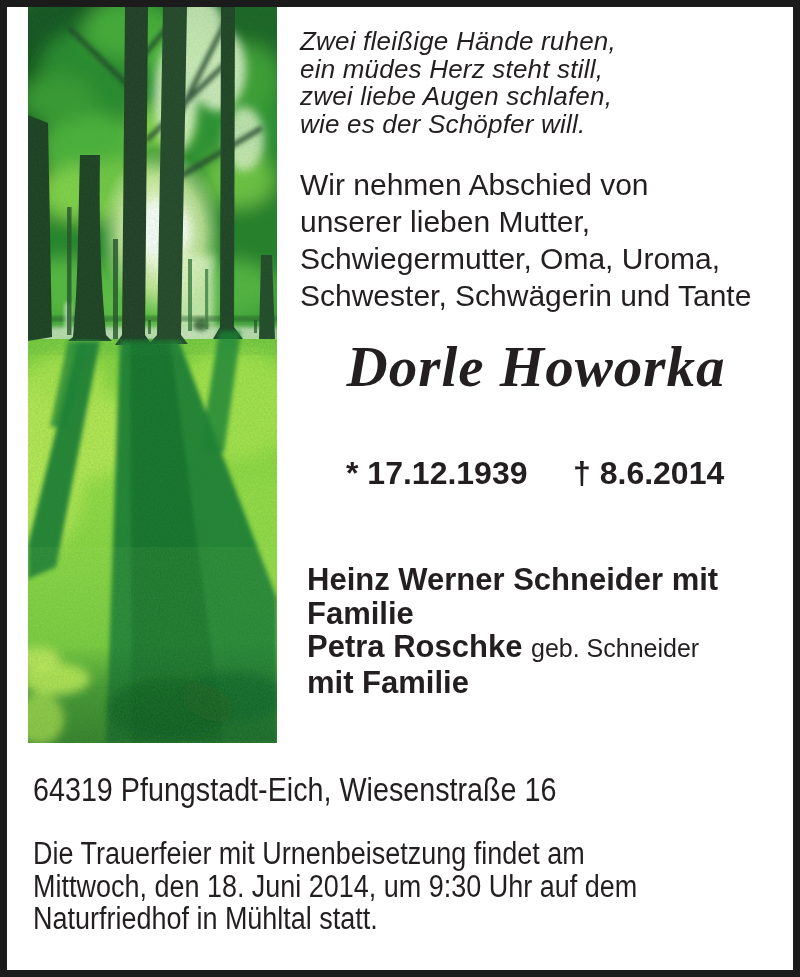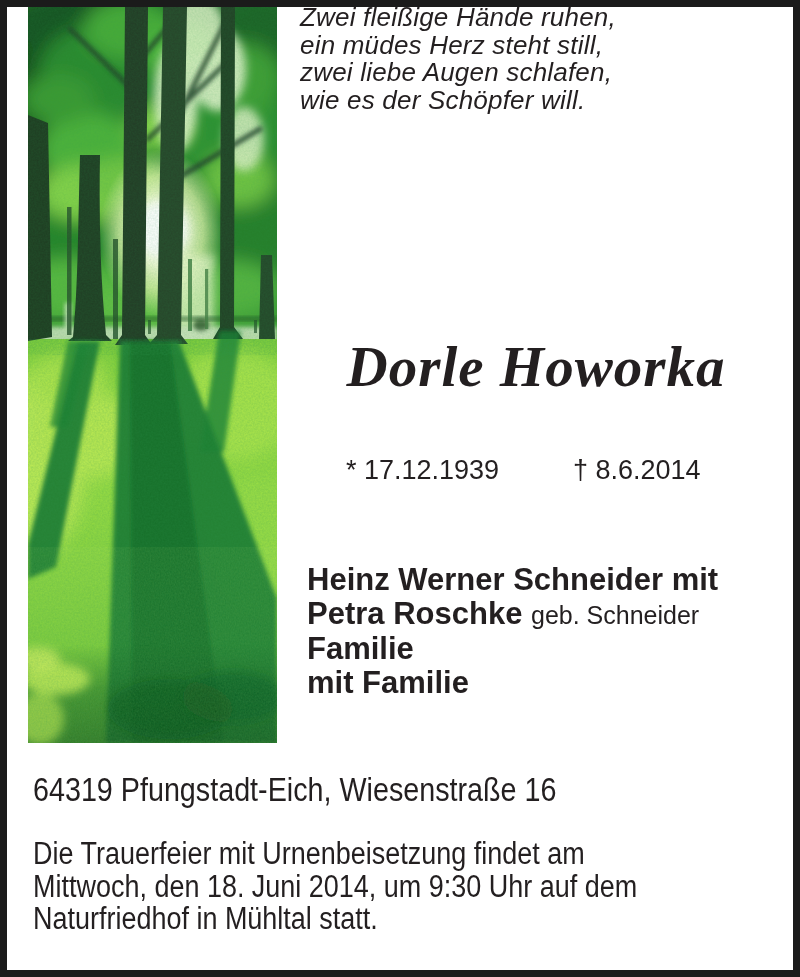--- a/index.html
+++ b/index.html
@@ -7,27 +7,27 @@
     position:relative;
     width:800px;height:977px;
     background:#ffffff;
     font-family:"Liberation Sans",sans-serif;
     color:#231f20;
     overflow:hidden;
   }
   .frame{position:absolute;inset:0;border:7px solid #1b1b1b;pointer-events:none;}
   .photo{position:absolute;left:28px;top:7px;width:249px;height:736px;}
   .col{position:absolute;left:300px;width:472px;}
-  .poem{top:4px;font-size:26px;font-style:italic;line-height:27.5px;letter-spacing:.2px;}
+  .poem{top:28px;font-size:26px;font-style:italic;line-height:27.5px;letter-spacing:.2px;}
   .intro{top:166px;font-size:30px;line-height:37px;}
   .name{top:336px;width:472px;text-align:center;
         font-family:"Liberation Serif",serif;font-weight:bold;font-style:italic;
         font-size:57px;line-height:62px;letter-spacing:1px;}
   .maiden{top:408px;width:472px;text-align:center;font-size:26px;line-height:30px;}
-  .dates{top:455px;width:472px;height:34px;font-size:27px;}
+  .dates{top:455px;width:472px;height:34px;font-size:32px;font-weight:bold;}
   .dates .born{position:absolute;left:46px;top:0;}
   .dates .died{position:absolute;left:273px;top:0;}
   .liebe{top:522px;font-size:30px;line-height:37px;}
   .mourners{top:563px;font-size:31px;font-weight:bold;line-height:33.5px;}
   .mourners .suffix{font-weight:normal;font-size:25px;}
   .footer{position:absolute;left:33px;transform:scaleX(.87);transform-origin:0 0;white-space:nowrap;}
   .address{top:772px;font-size:33px;line-height:36px;}
   .funeral{top:838px;font-size:31px;line-height:32.5px;}
   [data-name]{box-sizing:border-box;}
 </style>
@@ -183,33 +183,39 @@
     </svg>
   </div>
 
   <div class="col poem" style="position:absolute;" data-name="memorial-poem">
     <div data-name="poem-line">Zwei fleißige Hände ruhen,</div>
     <div data-name="poem-line">ein müdes Herz steht still,</div>
     <div data-name="poem-line">zwei liebe Augen schlafen,</div>
     <div data-name="poem-line">wie es der Schöpfer will.</div>
   </div>
 
+  <div class="col intro" style="position:absolute;" data-name="farewell-intro">
+    <div data-name="intro-line">Wir nehmen Abschied von</div>
+    <div data-name="intro-line">unserer lieben Mutter,</div>
+    <div data-name="intro-line">Schwiegermutter, Oma, Uroma,</div>
+    <div data-name="intro-line">Schwester, Schwägerin und Tante</div>
+  </div>
 
   <div class="col name" style="position:absolute;" data-name="deceased-name">Dorle Howorka</div>
 
   <div class="col dates" style="position:absolute;" data-name="life-dates">
     <span class="born" data-name="birth-date">* 17.12.1939</span>
     <span class="died" data-name="death-date">† 8.6.2014</span>
   </div>
 
 
   <div class="col mourners" style="position:absolute;margin-left:7px;" data-name="mourners-list">
     <div data-name="mourner-line">Heinz Werner Schneider mit</div>
+    <div data-name="mourner-line">Familie</div>
     <div data-name="mourner-line"><span data-name="mourner-name">Petra Roschke</span>&nbsp;<span class="suffix" data-name="mourner-maiden-name">geb. Schneider</span></div>
-    <div data-name="mourner-line">Familie</div>
     <div data-name="mourner-line">mit Familie</div>
   </div>
 
   <div class="footer address" data-name="address-line">64319 Pfungstadt-Eich, Wiesenstraße 16</div>
 
   <div class="footer funeral" data-name="funeral-announcement">
     <div data-name="funeral-line">Die Trauerfeier mit Urnenbeisetzung findet am</div>
     <div data-name="funeral-line">Mittwoch, den 18. Juni 2014, um 9:30 Uhr auf dem</div>
     <div data-name="funeral-line">Naturfriedhof in Mühltal statt.</div>
   </div>

